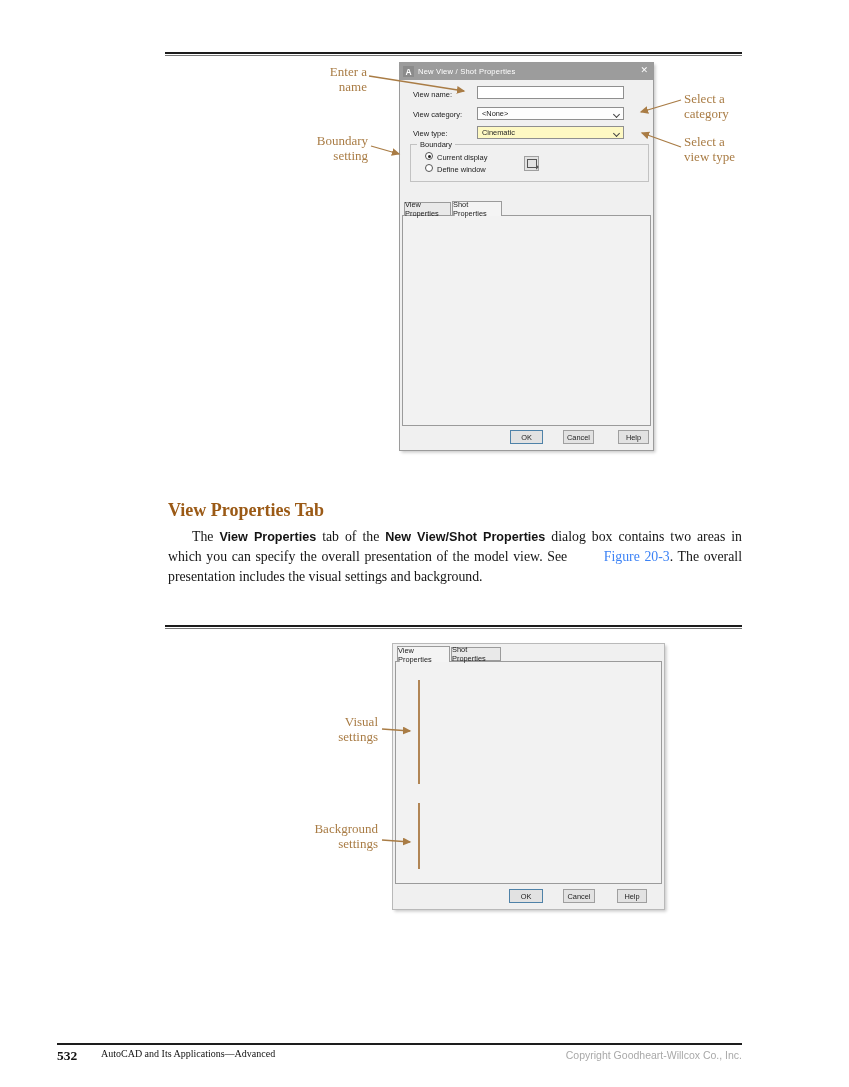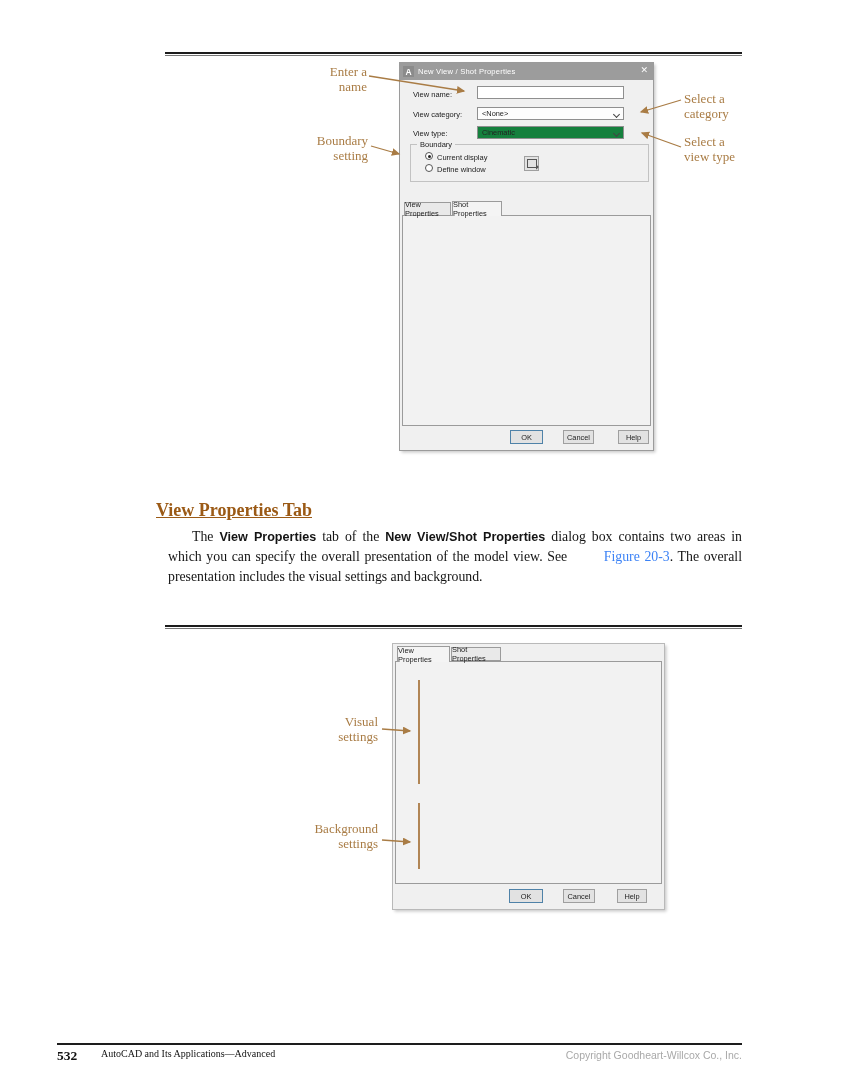--- a/index.html
+++ b/index.html
@@ -20,21 +20,21 @@
   .footer-copy{font-family:"Liberation Sans",sans-serif;font-size:10.5px;color:#a9a9a9;text-align:right;}
   
   .dlg{position:absolute;background:#f0f0f0;border:1px solid #9b9b9b;box-shadow:1.5px 1.5px 3px rgba(0,0,0,.22);font-family:"Liberation Sans",sans-serif;}
   .tbar{position:absolute;left:0;top:0;right:0;height:17px;background:#9c9c9c;color:#fff;display:flex;align-items:center;}
   .tbar .logo{width:11px;height:11px;margin:0 4px 0 3px;background:#8b8b8b;color:#fff;font-weight:bold;font-size:8.5px;display:flex;align-items:center;justify-content:center;}
   .tbar .ttl{font-size:7.6px;letter-spacing:.2px;}
   .tbar .x{position:absolute;right:5px;top:2px;font-size:9px;color:#fdfdfd;cursor:default;}
   .lbl{position:absolute;font-size:7.5px;color:#222;white-space:nowrap;font-family:"Liberation Sans",sans-serif;}
   .fld{position:absolute;background:#fff;border:1px solid #8f8f8f;box-sizing:border-box;}
   .dd{position:absolute;border:1px solid #8f8f8f;box-sizing:border-box;display:flex;align-items:center;padding:0 4px;font-size:7.4px;color:#222;}
-  .dd.gray{background:#15803d;}
+  .dd.gray{background:#fef9c3;}
   .dd.white{background:#fdfdfd;}
   .chev{position:absolute;right:4px;top:4px;width:4px;height:4px;border-right:1.2px solid #444;border-bottom:1.2px solid #444;transform:rotate(45deg);}
   .grp{position:absolute;border:1px solid #c2c2c2;box-sizing:border-box;}
   .glabel{position:absolute;top:-5px;left:6px;background:#f0f0f0;padding:0 3px;font-size:7.5px;color:#222;white-space:nowrap;}
   .tab{position:absolute;font-size:7.4px;color:#222;background:#e9e9e9;border:1px solid #9b9b9b;display:flex;align-items:center;justify-content:center;box-sizing:border-box;z-index:2;}
   .tab.active{background:#f4f4f4;border-bottom:none;z-index:4;}
   .panel{position:absolute;border:1px solid #9b9b9b;background:#f2f2f2;box-sizing:border-box;z-index:1;}
   .btn{position:absolute;background:#e2e2e2;border:1px solid #9f9f9f;box-sizing:border-box;font-size:7.4px;color:#222;display:flex;align-items:center;justify-content:center;}
   .btn.primary{border:1px solid #4f82a8;}
   .radio{position:absolute;width:8px;height:8px;border:1px solid #555;border-radius:50%;background:#fff;box-sizing:border-box;}
@@ -172,21 +172,21 @@
 
     <div class="btn" style="left:55px;top:341px;width:66px;height:15px;background:#dedede;">Preview</div>
     <span class="cbox" style="left:143px;top:344px;"></span>
     <span class="lbl" style="left:154px;top:345px;">Loop</span>
 
     <div class="btn primary" style="left:110px;top:367px;width:33px;height:14px;">OK</div>
     <div class="btn" style="left:163px;top:367px;width:31px;height:14px;">Cancel</div>
     <div class="btn" style="left:218px;top:367px;width:31px;height:14px;">Help</div>
   </div>
 
-  <div class="h2 abs" style="left:156px;top:500px;text-decoration:underline;">View Properties Tab</div>
+  <div class="h2 abs" style="left:168px;top:500px;">View Properties Tab</div>
 
   <div class="para abs" style="left:168px;top:527px;width:574px;"><span>The </span><span class="uiB" style="font-size:12.6px;">View Properties</span><span> tab of the </span><span class="uiB" style="font-size:12.6px;">New View/Shot Properties</span><span> dialog box contains two areas in which you can specify the overall presentation of the model view. See </span><span class="figref">Figure 20-3</span><span>. The overall presentation includes the visual settings and background.</span></div>
 
   <div class="figrule" style="left:165px;top:625px;width:577px;"></div>
 
 
   <div class="callout r" style="left:288px;top:714px;width:90px;">Visual
 settings</div>
   <div class="callout r" style="left:268px;top:821px;width:110px;">Background
 settings</div>

